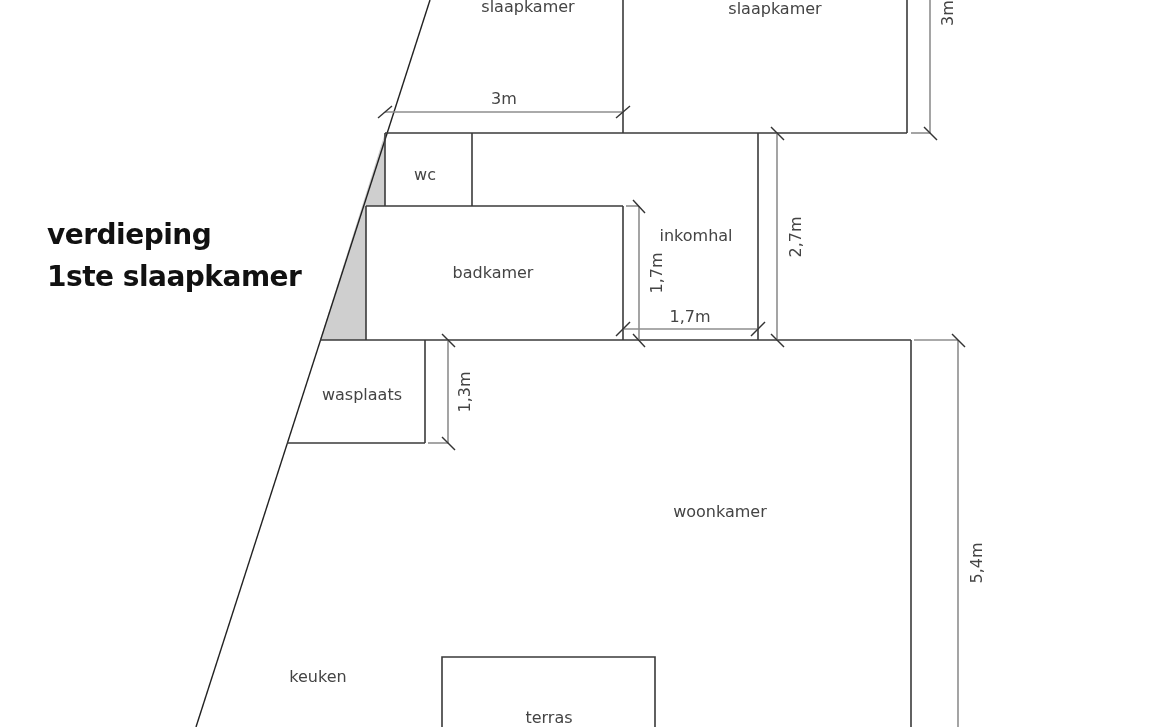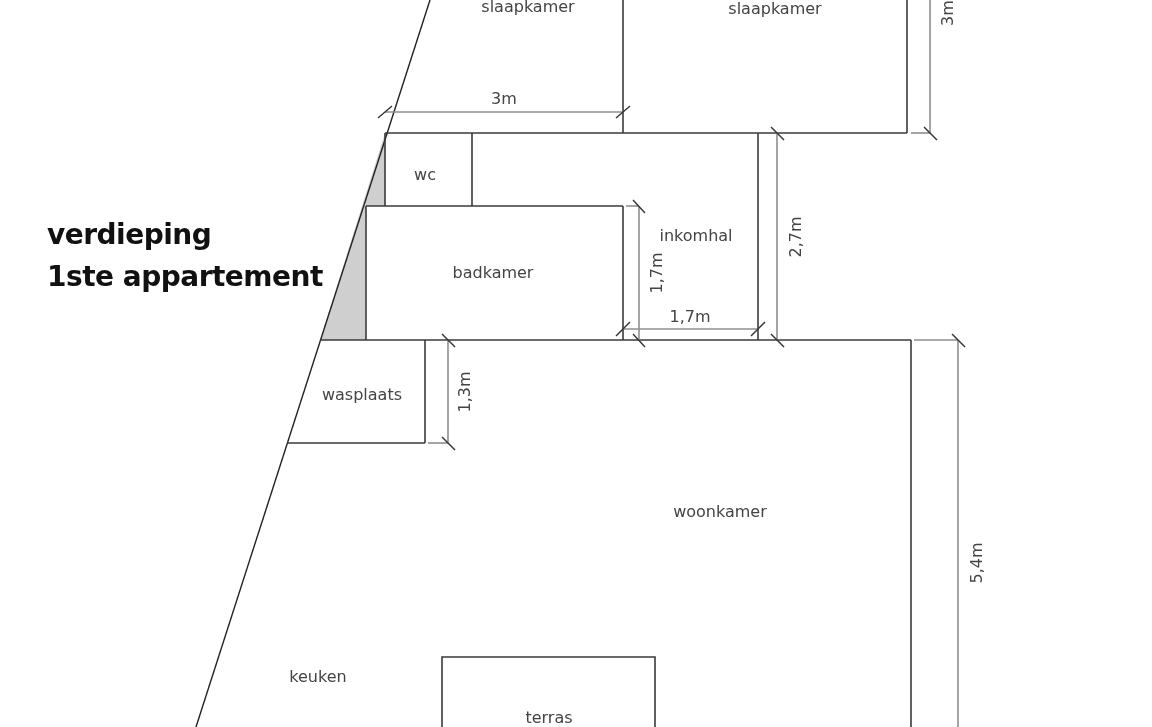--- a/index.html
+++ b/index.html
@@ -40,21 +40,21 @@
       font-family: "DejaVu Sans", sans-serif;
       font-size: 16px;
       fill: #444;
     }
   </style>
 </head>
 <body>
 
 <div class="title">
   <div>verdieping</div>
-  <div>1ste appartement</div>
+  <div>1ste slaapkamer</div>
 </div>
 
 <svg width="1152" height="727" viewBox="0 0 1152 727">
 
   <polygon points="385,133 385,206 366,206 366,340 320,340" fill="#cfcfcf"></polygon>
 
   <line class="wall-dark" x1="430" y1="0" x2="196" y2="727"></line>
 
   <line class="wall" x1="623" y1="0" x2="623" y2="133"></line>
   <line class="wall" x1="907" y1="0" x2="907" y2="133"></line>

